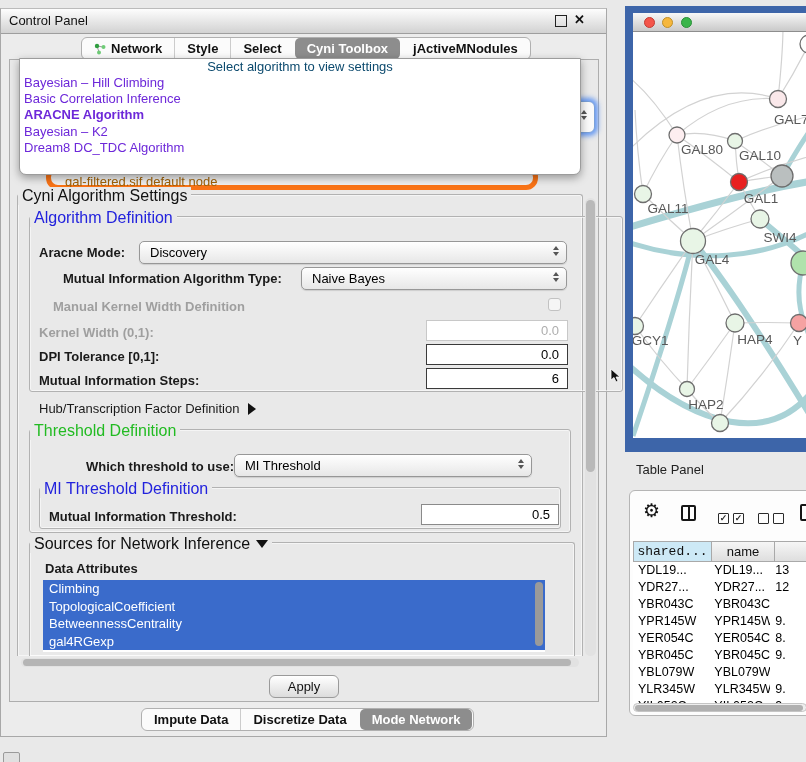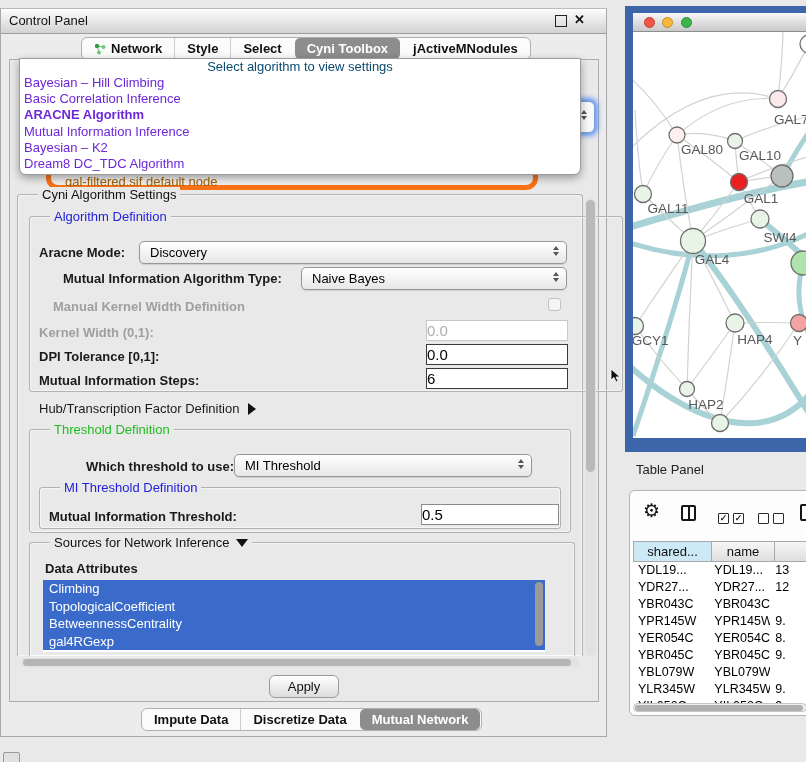--- a/index.html
+++ b/index.html
@@ -39,42 +39,42 @@
   .focus-combo{position:absolute;left:44px;top:92px;width:550px;height:32px;z-index:5;
       background:#fafafa;border:1px solid #7aa0d8;border-radius:6px;box-sizing:border-box;
       box-shadow:0 0 5px 2.5px rgba(80,140,245,.85);}
   .ghost-combo{position:absolute;left:45px;top:156px;width:492px;height:25px;z-index:4;
       background:#f0f0f0;border:5px solid #f97316;border-radius:12px;box-sizing:border-box;
       color:#a16207;line-height:23px;padding-left:14px;}
 
   
   .group{position:absolute;border:1px solid #b2b2b2;border-radius:3px;box-sizing:border-box;
       box-shadow:inset 0 0 0 1px rgba(255,255,255,.55);z-index:6;}
-  .group-label{position:absolute;top:-8px;left:20px;background:#e9e9e9;padding:0 4px;
-      font-size:13px;white-space:nowrap;display:flex;align-items:center;gap:6px;}
+  .group-label{position:absolute;top:-8px;left:0;background:#e9e9e9;padding:0 4px;
+      font-size:16px;white-space:nowrap;display:flex;align-items:center;gap:6px;}
   .lbl-blue{color:#2222dd;}
   .lbl-green{color:#22bb22;}
   .noborder-bottom{border-bottom:none;border-radius:3px 3px 0 0;}
 
   .flabel{position:absolute;font-weight:bold;font-size:13px;color:#1a1a1a;z-index:7;white-space:nowrap;}
   .flabel.dis{color:#9f9f9f;}
   .plain{font-weight:normal;}
 
   .combo{position:absolute;height:23px;background:linear-gradient(#ffffff,#e7e7e7);
       border:1px solid #979797;border-radius:5px;box-sizing:border-box;z-index:7;
       line-height:21px;padding-left:10px;font-size:13px;color:#000;
       box-shadow:0 1px 1px rgba(0,0,0,.12);}
   .stepper{position:absolute;right:7px;top:4px;display:flex;flex-direction:column;align-items:center;gap:2px;}
   .tri-up{width:0;height:0;border-left:3.5px solid transparent;border-right:3.5px solid transparent;
       border-bottom:4.5px solid #555;}
   .tri-down{width:0;height:0;border-left:3.5px solid transparent;border-right:3.5px solid transparent;
       border-top:4.5px solid #555;}
 
   .numfield{position:absolute;height:21px;background:#fff;box-sizing:border-box;z-index:7;
-      line-height:19px;padding-right:8px;font-size:15px;}
+      text-align:right;line-height:19px;padding-right:8px;font-size:13px;}
   .numfield.dis{border:1px solid #c8c8c8;color:#aeaeae;}
   .numfield.en{border:1.5px solid #3a3a3a;color:#000;}
 
   .checkbox{position:absolute;width:13px;height:13px;background:#f5f5f5;border:1px solid #c2c2c2;
       border-radius:3px;box-sizing:border-box;z-index:7;}
 
   .tri-right{width:0;height:0;border-top:6px solid transparent;border-bottom:6px solid transparent;
       border-left:8px solid #111;display:inline-block;}
   .tri-dn-big{width:0;height:0;border-left:6px solid transparent;border-right:6px solid transparent;
       border-top:8px solid #111;display:inline-block;}
@@ -177,21 +177,20 @@
   </div>
 
   <div class="ghost-combo">gal-filtered.sif default node</div>
 
   <div class="popup">
     <div class="popup-header">Select algorithm to view settings</div>
     <div id="algo-list">
         <div class="popup-item">Bayesian – Hill Climbing</div>
         <div class="popup-item">Basic Correlation Inference</div>
         <div class="popup-item sel">ARACNE Algorithm</div>
-        <div class="popup-item">Mutual Information Inference</div>
         <div class="popup-item">Bayesian – K2</div>
         <div class="popup-item">Dream8 DC_TDC Algorithm</div>
       </div>
   </div>
 
   <div class="group noborder-bottom" style="left:16px;top:185px;width:566px;height:462px;">
     <span class="group-label">Cyni Algorithm Settings</span>
   </div>
 
   <div class="group" style="left:28px;top:207px;width:594px;height:176px;">
@@ -277,21 +276,21 @@
   <div class="apply-btn">Apply</div>
 
   <div class="tabstrip" style="left:140px;top:699px;">
       <div class="tab">
         <span>Impute Data</span>
       </div>
       <div class="tab">
         <span>Discretize Data</span>
       </div>
       <div class="tab sel">
-        <span>Mutual Network</span>
+        <span>Mode Network</span>
       </div>
     </div>
 </div>
 
 <div class="netwin" style="background: rgb(61, 101, 169);">
   <div class="net-titlebar">
     <div class="tl" id="tl-red" style="left: 11px; background: rgb(244, 85, 74); border: 1px solid rgb(194, 59, 51);"></div>
     <div class="tl" id="tl-yellow" style="left: 29px; background: rgb(246, 183, 60); border: 1px solid rgb(192, 143, 39);"></div>
     <div class="tl" id="tl-green" style="left: 48px; background: rgb(58, 181, 74); border: 1px solid rgb(42, 143, 56);"></div>
   </div>
@@ -372,21 +371,21 @@
     <span class="mini-cb">✓</span>
     <span class="mini-cb">✓</span>
   </div>
   <div class="cbpair" style="left:128px;top:22px;">
     <span class="mini-cb"></span>
     <span class="mini-cb"></span>
   </div>
   <div class="doc-part"></div>
 
   <div class="thead" id="table-head">
-      <div class="th hl" style="width: 79px;">shared...</div>
+      <div class="th hl" style="width: 79px; font-family: Liberation Mono, monospace;">shared...</div>
       <div class="th" style="width: 63px;">name</div>
       <div class="th" style="width: 40px;"></div>
     </div>
   <div class="tbody" id="table-body">
       <div class="tr">
         <div class="td" style="width: 79px;">YDL19...</div>
         <div class="td" style="width: 63px;">YDL19...</div>
         <div class="td" style="width: 40px;">13</div>
       </div>
       <div class="tr">

